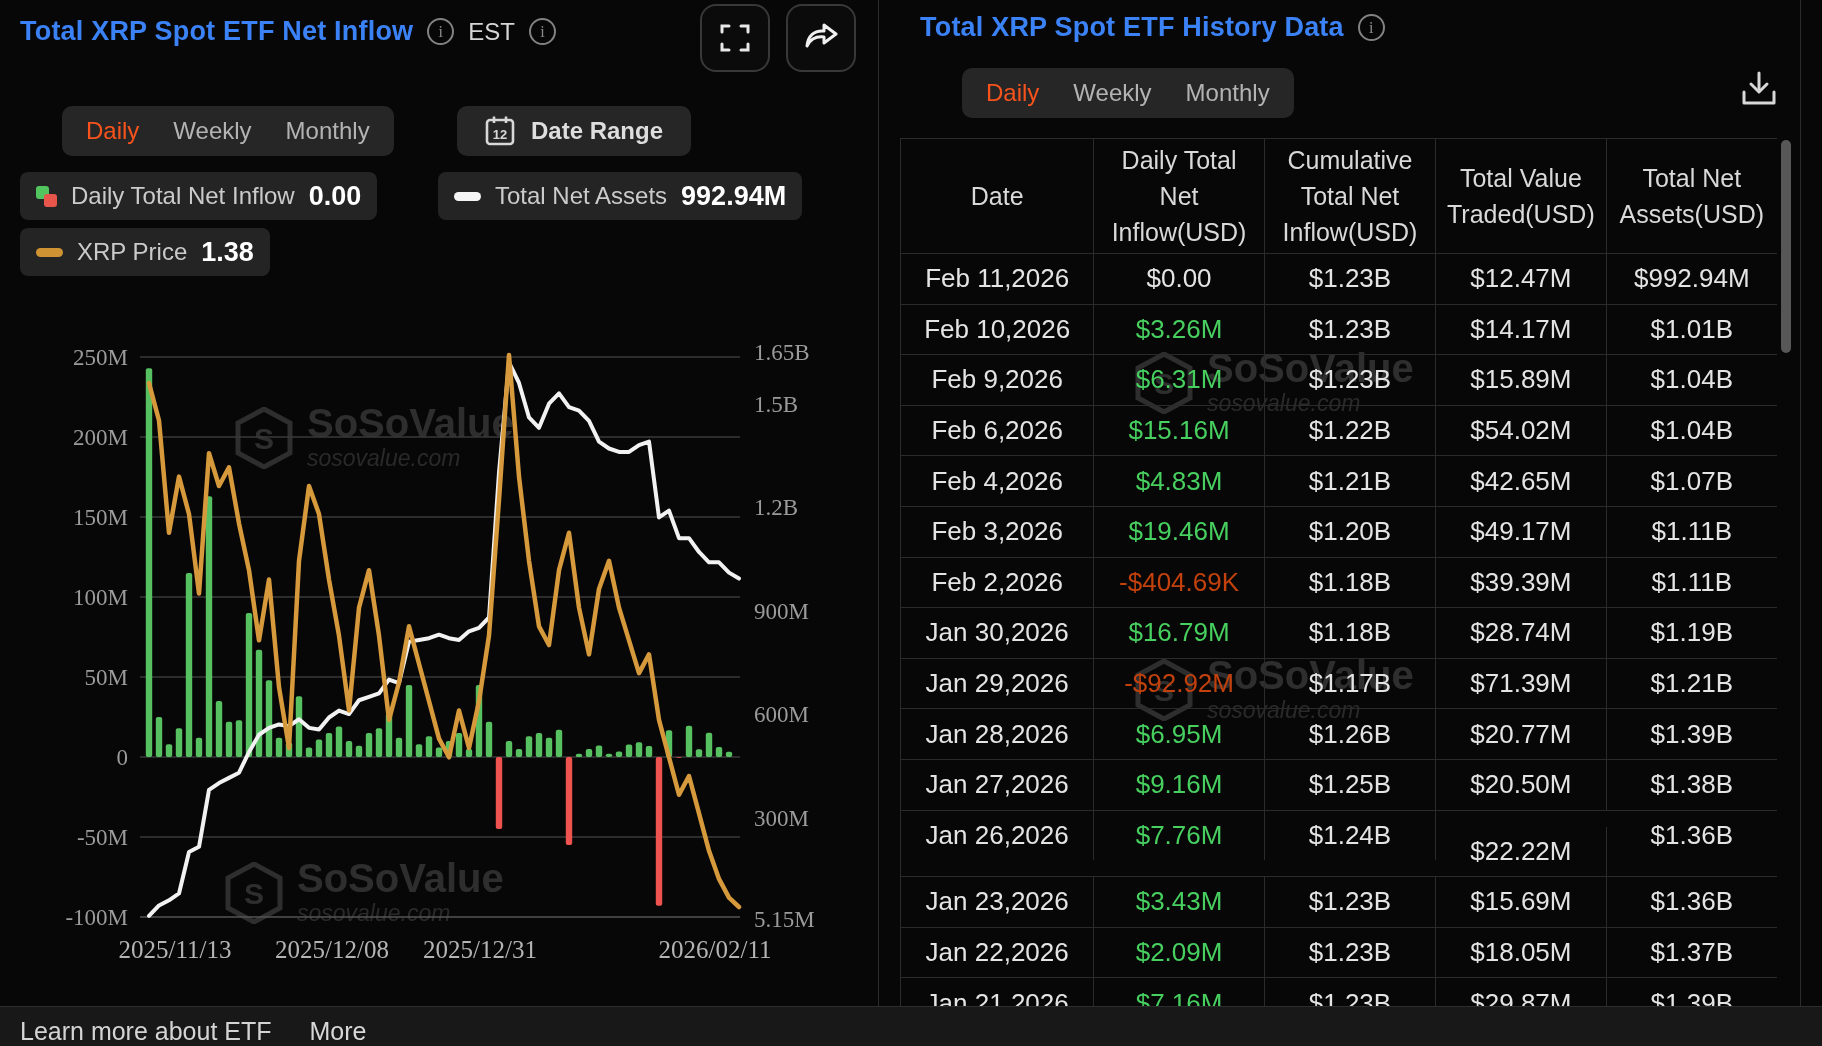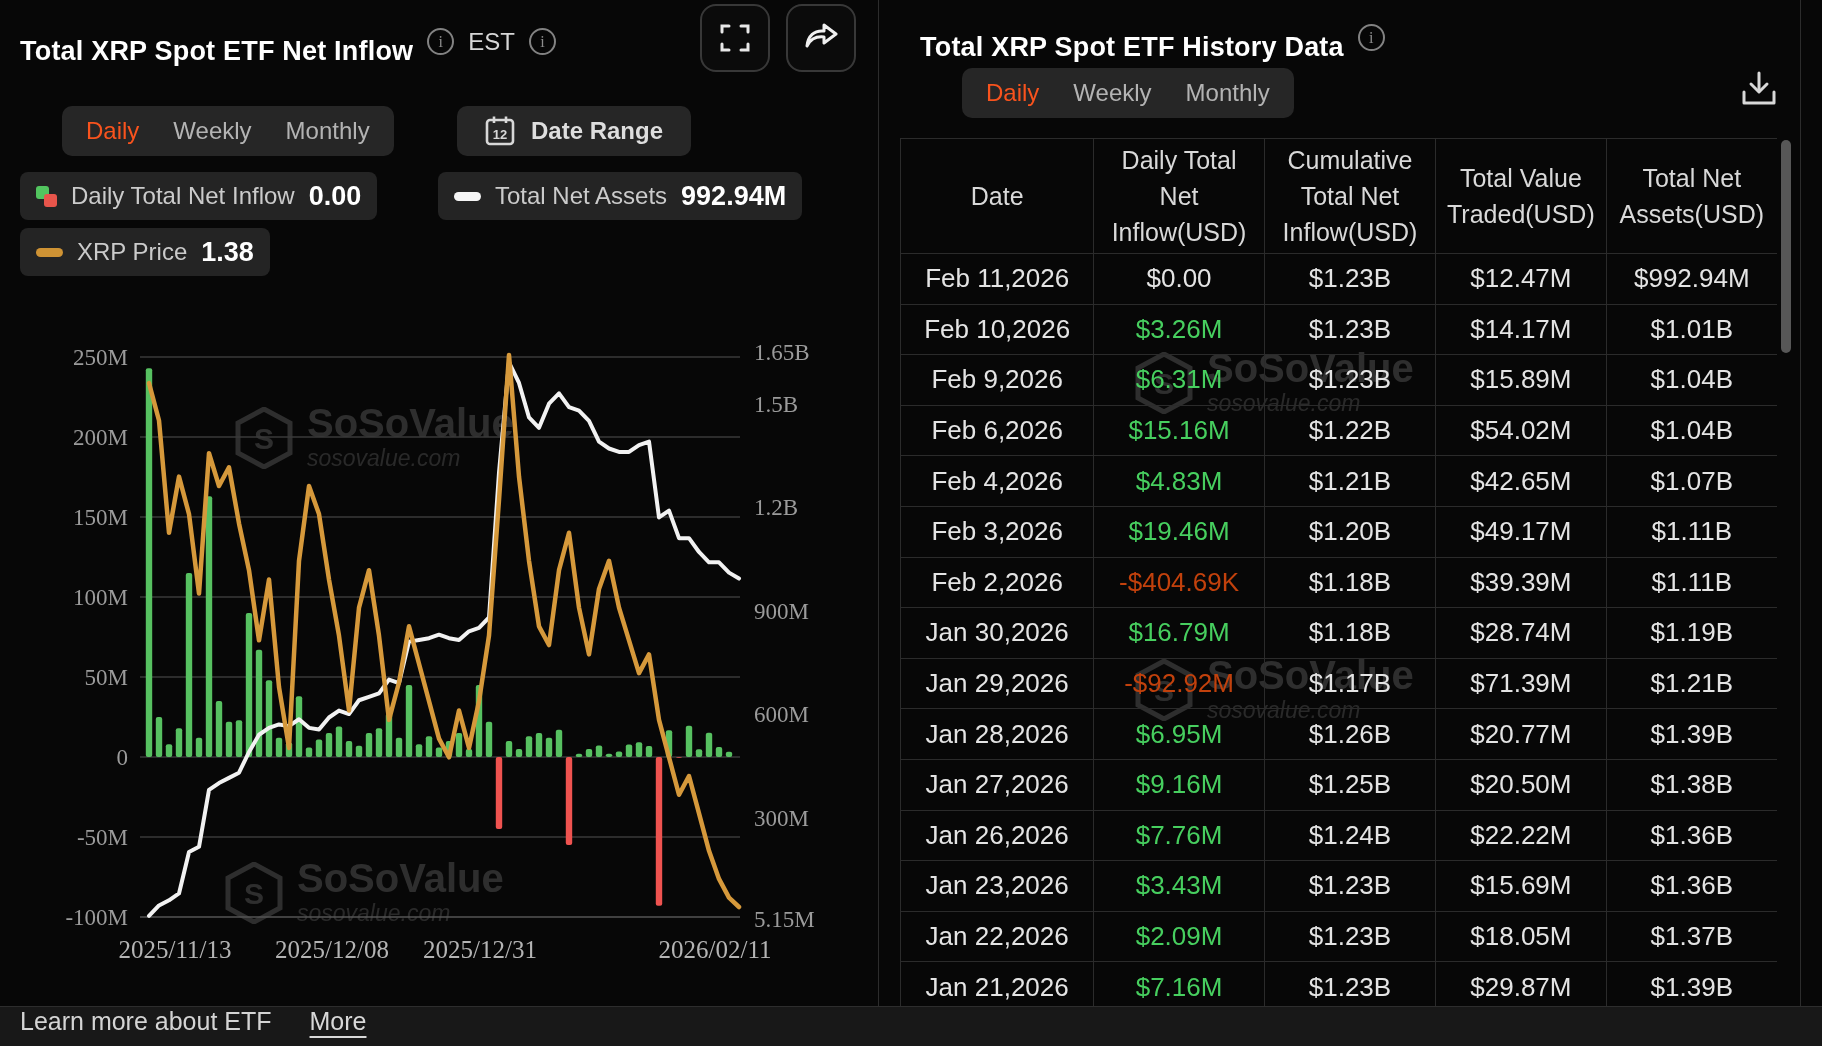--- a/index.html
+++ b/index.html
@@ -1,21 +1,21 @@
 <!DOCTYPE html>
 <html><head>
 <meta charset="utf-8">
 <style>
   html,body{margin:0;padding:0;background:#000;}
   .page{position:relative;width:1822px;height:1046px;background:#070707;overflow:hidden;
         font-family:"Liberation Sans",sans-serif;color:#e6e6e6;}
 
   
   .lp-title-row{position:absolute;left:20px;top:16px;display:flex;align-items:center;gap:14px;z-index:3;}
-  .panel-title{font-size:27px;font-weight:bold;color:#ffffff;letter-spacing:.2px;margin-top:20px;}
+  .panel-title{font-size:27px;font-weight:bold;color:#3b82f6;letter-spacing:.2px;}
   .info-icon{width:23px;height:23px;border:2px solid #828282;border-radius:50%;color:#8d8d8d;
              display:flex;align-items:center;justify-content:center;flex:0 0 auto;}
   .info-icon::before{content:"i";font-family:"Liberation Serif",serif;font-size:16px;line-height:1;}
   .tz-label{font-size:24px;color:#d6d6d6;}
 
   .icon-btn{position:absolute;top:4px;width:66px;height:64px;border:2px solid #383838;border-radius:16px;
             background:#0b0b0b;display:flex;align-items:center;justify-content:center;z-index:3;cursor:pointer;}
 
   .pill{position:absolute;background:#262626;border-radius:10px;height:50px;display:flex;
         align-items:center;z-index:3;margin-left:42px;}
@@ -59,21 +59,21 @@
                 background:#575757;z-index:4;cursor:pointer;}
 
   
   .wm{position:absolute;display:flex;align-items:center;gap:14px;opacity:.5;z-index:1;pointer-events:none;}
   .wm-col{display:flex;flex-direction:column;}
   .wm-brand{font-size:40px;font-weight:bold;color:#565656;line-height:40px;}
   .wm-domain{font-size:23px;font-style:italic;color:#4c4c4c;margin-top:2px;}
 
   
   .footer{position:absolute;left:0;top:1006px;width:1822px;height:40px;background:#181818;
-          border-top:1px solid #2d2d2d;display:flex;align-items:flex-start;gap:38px;
+          border-top:1px solid #2d2d2d;display:flex;align-items:flex-end;gap:38px;
           padding-left:20px;box-sizing:border-box;font-size:25px;color:#d4d4d4;z-index:6;}
   .footer a{color:#d8d8d8;text-decoration:underline;text-underline-offset:6px;cursor:pointer;}
 </style>
 </head>
 <body>
 
 <div class="page">
 
   <div class="lp-title-row">
     <span class="panel-title">Total XRP Spot ETF Net Inflow</span>
@@ -385,21 +385,21 @@
           <div class="td " style="width: 193px; text-align: center;">Jan 27,2026</div>
           <div class="td val-pos" style="width: 170px;">$9.16M</div>
           <div class="td " style="width: 171px;">$1.25B</div>
           <div class="td " style="width: 170px;">$20.50M</div>
           <div class="td " style="width: 171px;">$1.38B</div>
         </div>
         <div class="tr body">
           <div class="td " style="width: 193px;">Jan 26,2026</div>
           <div class="td val-pos" style="width: 170px;">$7.76M</div>
           <div class="td " style="width: 171px;">$1.24B</div>
-          <div class="td " style="width: 170px;">$22.22M</div>
+          <div class="td " style="width: 170px; margin-top: 16px;">$22.22M</div>
           <div class="td " style="width: 171px;">$1.36B</div>
         </div>
         <div class="tr body">
           <div class="td " style="width: 193px;">Jan 23,2026</div>
           <div class="td val-pos" style="width: 170px;">$3.43M</div>
           <div class="td " style="width: 171px;">$1.23B</div>
           <div class="td " style="width: 170px;">$15.69M</div>
           <div class="td " style="width: 171px;">$1.36B</div>
         </div>
         <div class="tr body">

